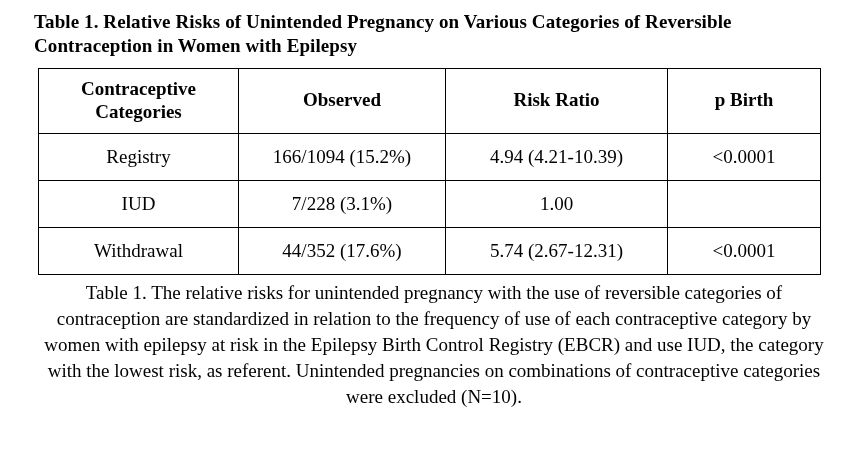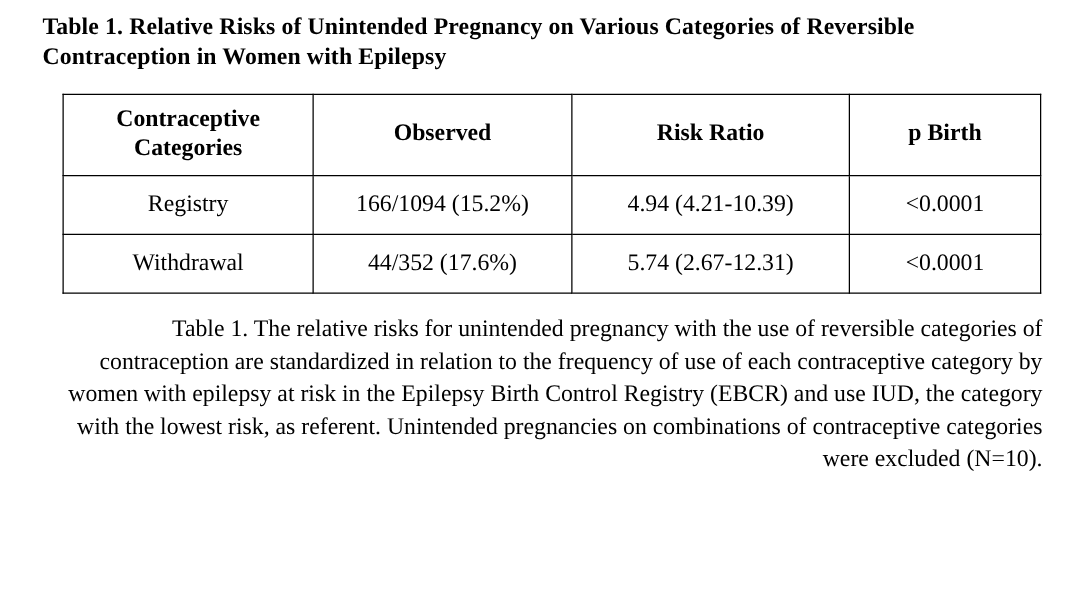--- a/index.html
+++ b/index.html
@@ -23,21 +23,21 @@
     font-size: 19px;
     font-weight: bold;
     line-height: 1.28;
     margin: 0 0 9px 0;
     letter-spacing: 0.1px;
   }
   table.data {
     border-collapse: collapse;
     width: 782px;
     table-layout: fixed;
-    margin: 16px;
+    margin: 4px;
   }
   table.data th, table.data td {
     border: 1px solid #000000;
     text-align: center;
     vertical-align: middle;
     font-size: 19px;
     padding: 6px 4px;
   }
   table.data thead th {
     font-weight: bold;
@@ -50,21 +50,21 @@
   }
   col.c1 { width: 200px; }
   col.c2 { width: 207px; }
   col.c3 { width: 222px; }
   col.c4 { width: 153px; }
   .caption {
     width: 800px;
     font-size: 19px;
     line-height: 1.37;
     margin-top: 5px;
-    text-align: right;
+    text-align: center;
   }
 </style>
 </head>
 <body>
 
 <div class="page">
 
   <div class="table-title">Table 1.  Relative Risks of Unintended Pregnancy on Various Categories of Reversible Contraception in Women with Epilepsy</div>
 
   <table class="data">
@@ -83,20 +83,26 @@
       </tr>
     </thead>
     <tbody>
       <tr>
         <td>Registry</td>
         <td>166/1094 (15.2%)</td>
         <td>4.94 (4.21-10.39)</td>
         <td>&lt;0.0001</td>
       </tr>
       <tr>
+        <td>IUD</td>
+        <td>7/228 (3.1%)</td>
+        <td>1.00</td>
+        <td></td>
+      </tr>
+      <tr>
         <td>Withdrawal</td>
         <td>44/352 (17.6%)</td>
         <td>5.74 (2.67-12.31)</td>
         <td>&lt;0.0001</td>
       </tr>
     </tbody>
   </table>
 
   <div class="caption">Table 1.  The relative risks for unintended pregnancy with the use of reversible categories of contraception are standardized in relation to the frequency of use of each contraceptive category by women with epilepsy at risk in the Epilepsy Birth Control Registry (EBCR) and use IUD, the category with the lowest risk, as referent. Unintended pregnancies on combinations of contraceptive categories were excluded (N=10).</div>
 

